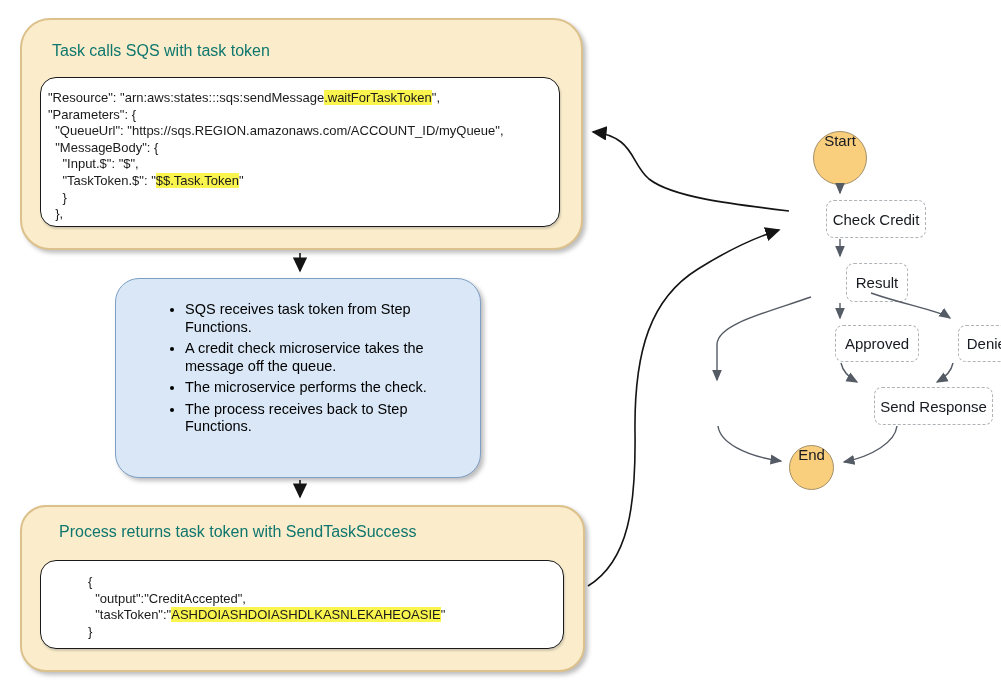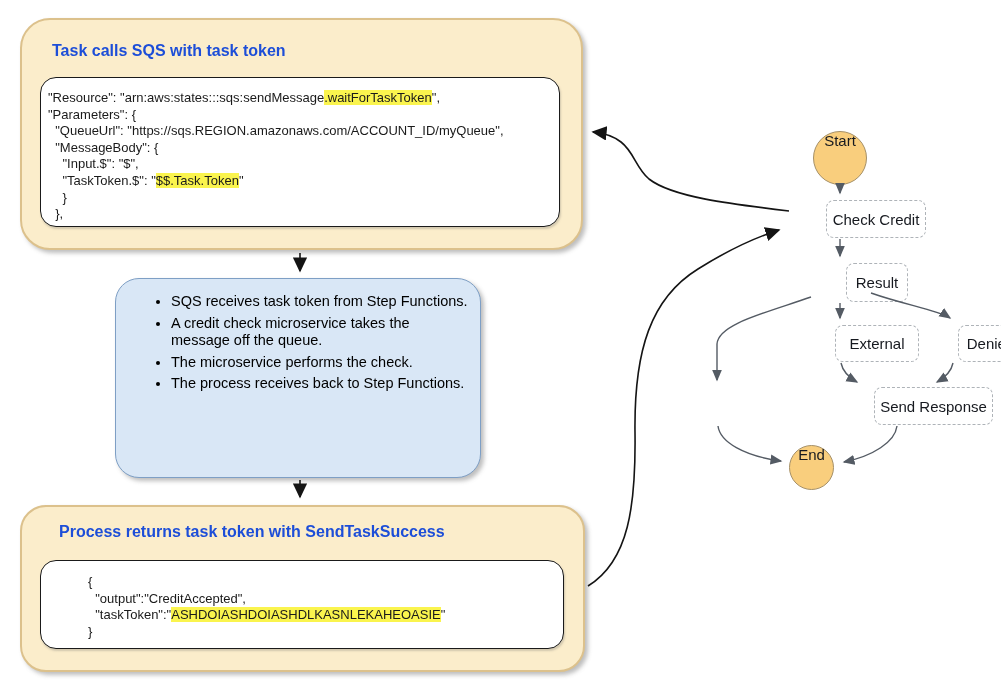--- a/index.html
+++ b/index.html
@@ -8,42 +8,42 @@
     font-family:"Liberation Sans", sans-serif;color:#111;
   }
   
   .panel{position:absolute;box-sizing:border-box;}
   .panel-tan{
     background:#FBEDCB;border:2px solid #DCC18C;border-radius:30px;
     box-shadow:3px 3px 4px rgba(110,110,110,0.45);
   }
   #panel-sqs{left:20px;top:18px;width:563px;height:232px;}
   #panel-send{left:20px;top:505px;width:565px;height:167px;border-radius:26px;}
-  .panel-title{font-weight:bold;font-size:16px;color:#1d4ed8;white-space:nowrap;}
+  .panel-title{font-weight:normal;font-size:16px;color:#0f766e;white-space:nowrap;}
   #panel-sqs .panel-title{padding:22px 0 0 30px;}
   #panel-send .panel-title{padding:16px 0 0 37px;}
   .codebox{
     position:absolute;box-sizing:border-box;background:#fff;
     border:1.6px solid #1a1a1a;border-radius:16px;
     box-shadow:1px 2px 2px rgba(90,90,90,0.25);
   }
   #codebox-sqs{left:18px;top:57px;width:520px;height:150px;padding:12px 8px 0 7px;}
   #codebox-send{left:18px;top:53px;width:524px;height:89px;padding:13px 8px 0 47px;}
   .code-line{
     font-size:13px;line-height:16.6px;white-space:pre;color:#1a1a1a;
     font-family:"Liberation Sans", sans-serif;
   }
   .hl{background:#FAF44E;}
   .panel-blue{
     background:#D9E7F6;border:1.6px solid #7E9FC5;border-radius:24px;
     box-shadow:3px 3px 4px rgba(110,110,110,0.45);
   }
   #panel-ext{left:115px;top:278px;width:366px;height:200px;}
   #panel-ext .panel-title{text-align:center;padding-top:15px;}
-  #panel-ext ul{margin:14px 10px 0 0;padding-left:55px;}
+  #panel-ext ul{margin:22px 10px 0 0;padding-left:69px;}
   #panel-ext li{
     font-size:14.5px;line-height:17.5px;margin-bottom:4px;color:#000;
   }
   
   .fc-node{
     position:absolute;box-sizing:border-box;background:#fff;
     border:1.6px dashed #AEB3B8;border-radius:8px;
     display:flex;align-items:center;justify-content:center;
     font-size:15px;color:#16191F;white-space:nowrap;margin-left:36px;
   }
@@ -104,21 +104,21 @@
   <div id="node-start" class="fc-circle">
     <span>Start</span>
   </div>
   <div id="node-check-credit" class="fc-node">
     <span>Check Credit</span>
   </div>
   <div id="node-result" class="fc-node">
     <span>Result</span>
   </div>
   <div id="node-approved" class="fc-node">
-    <span>External</span>
+    <span>Approved</span>
   </div>
   <div id="node-denied" class="fc-node">
     <span>Denied</span>
   </div>
   <div id="node-send-response" class="fc-node">
     <span>Send Response</span>
   </div>
   <div id="node-end" class="fc-circle">
     <span>End</span>
   </div>

